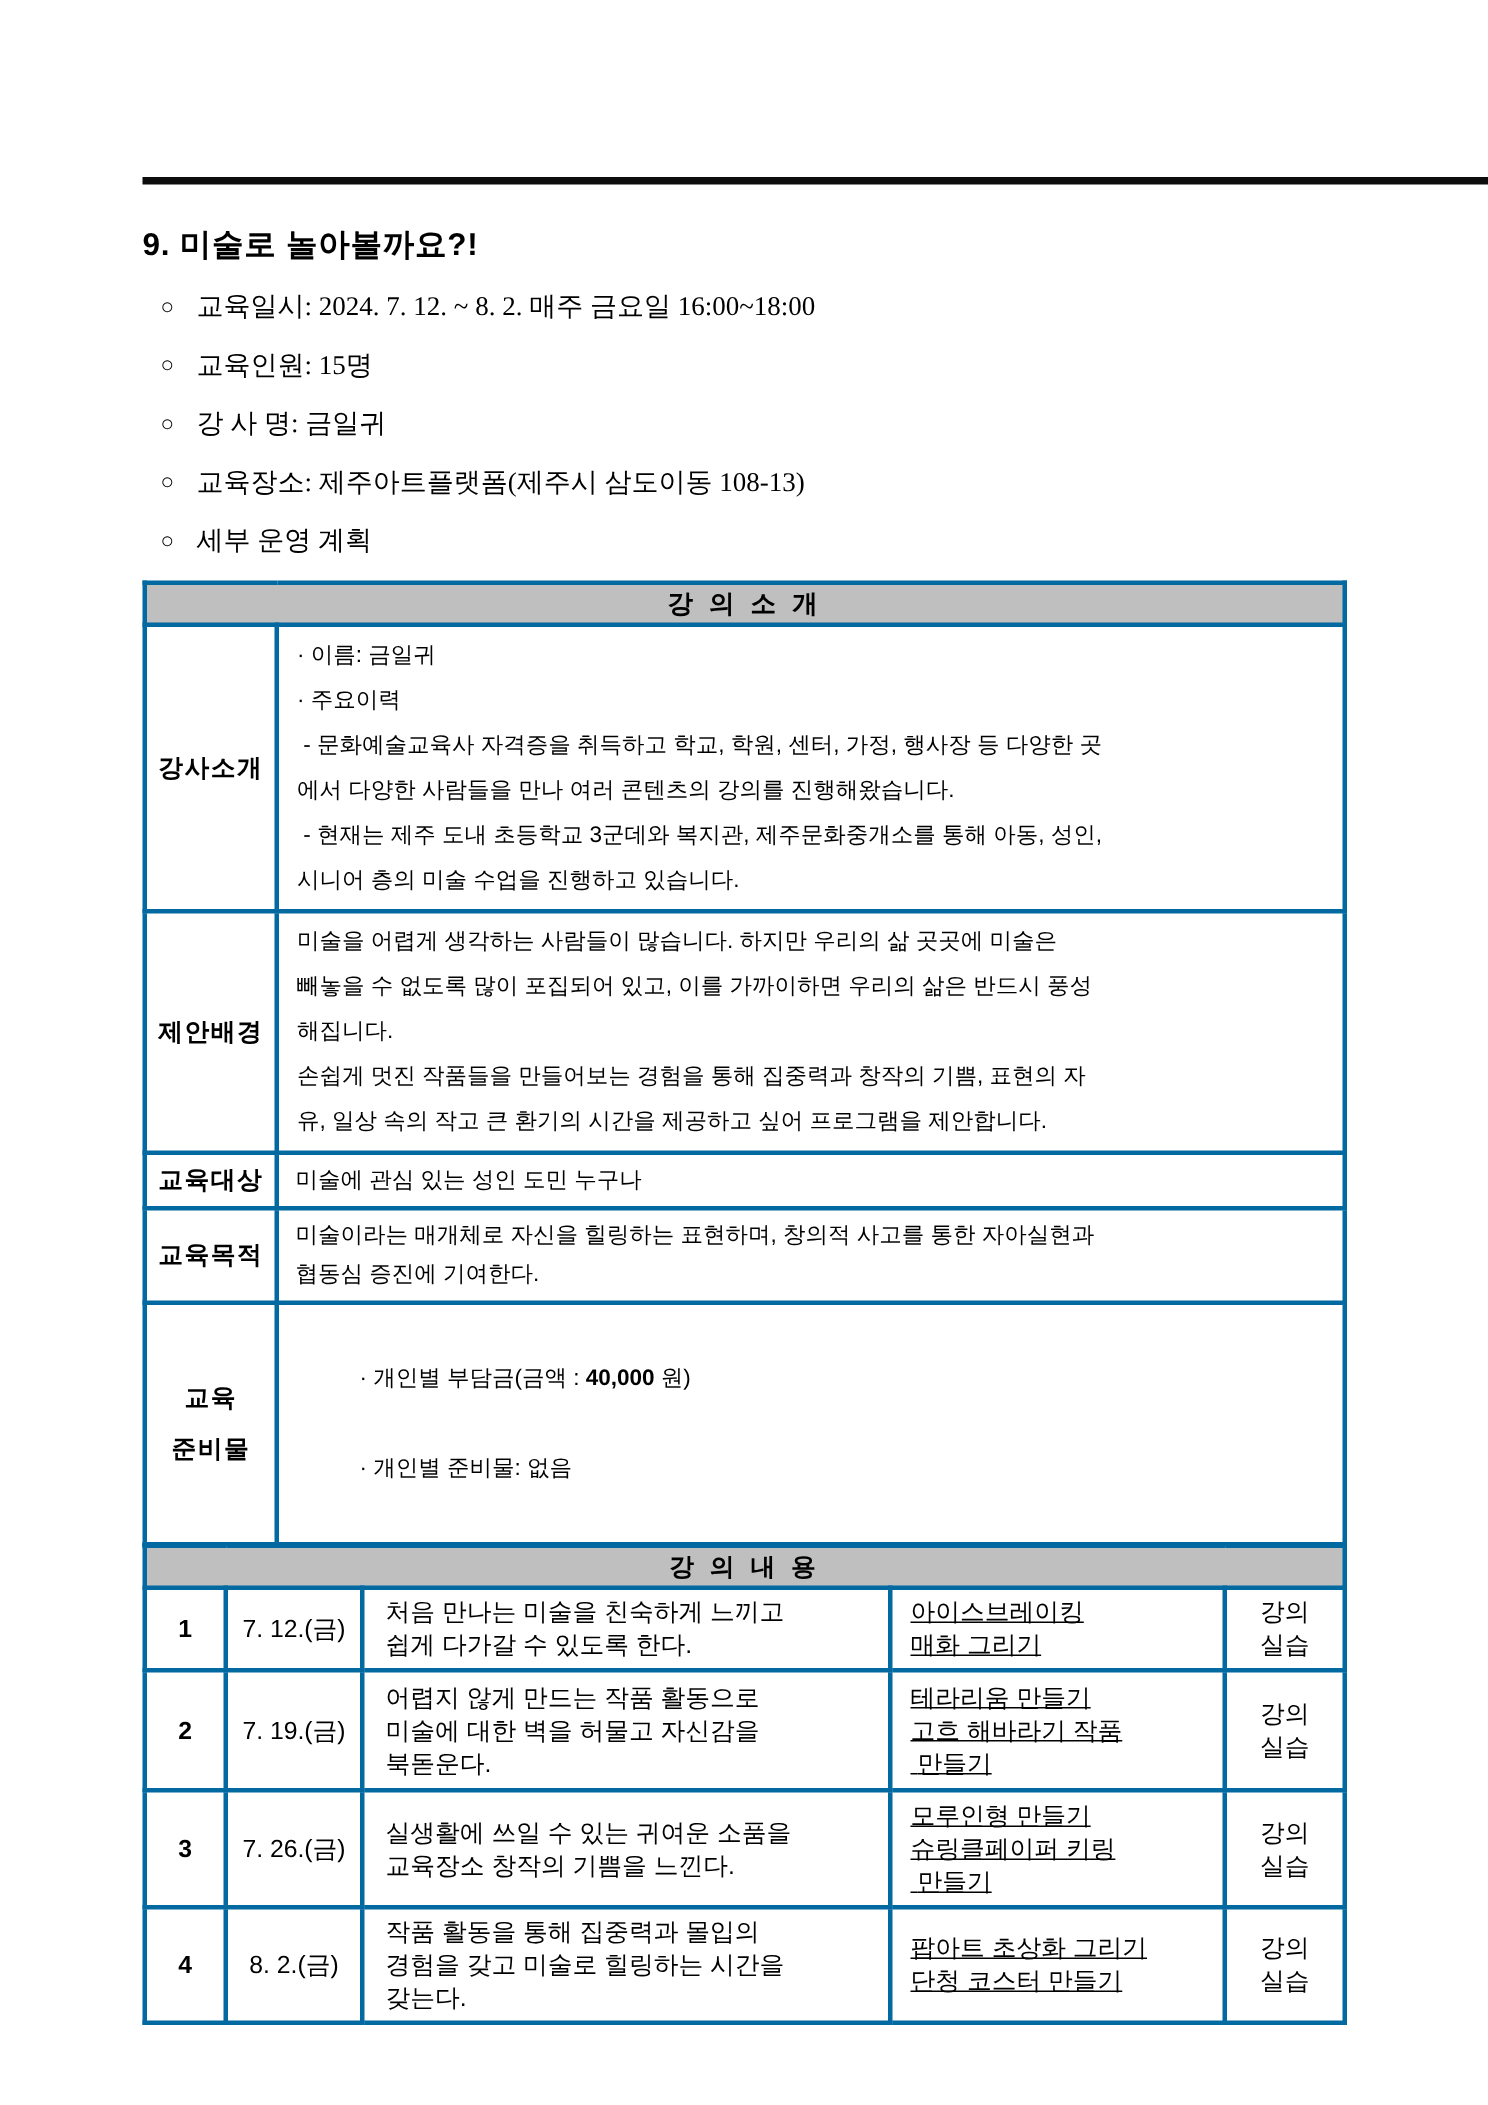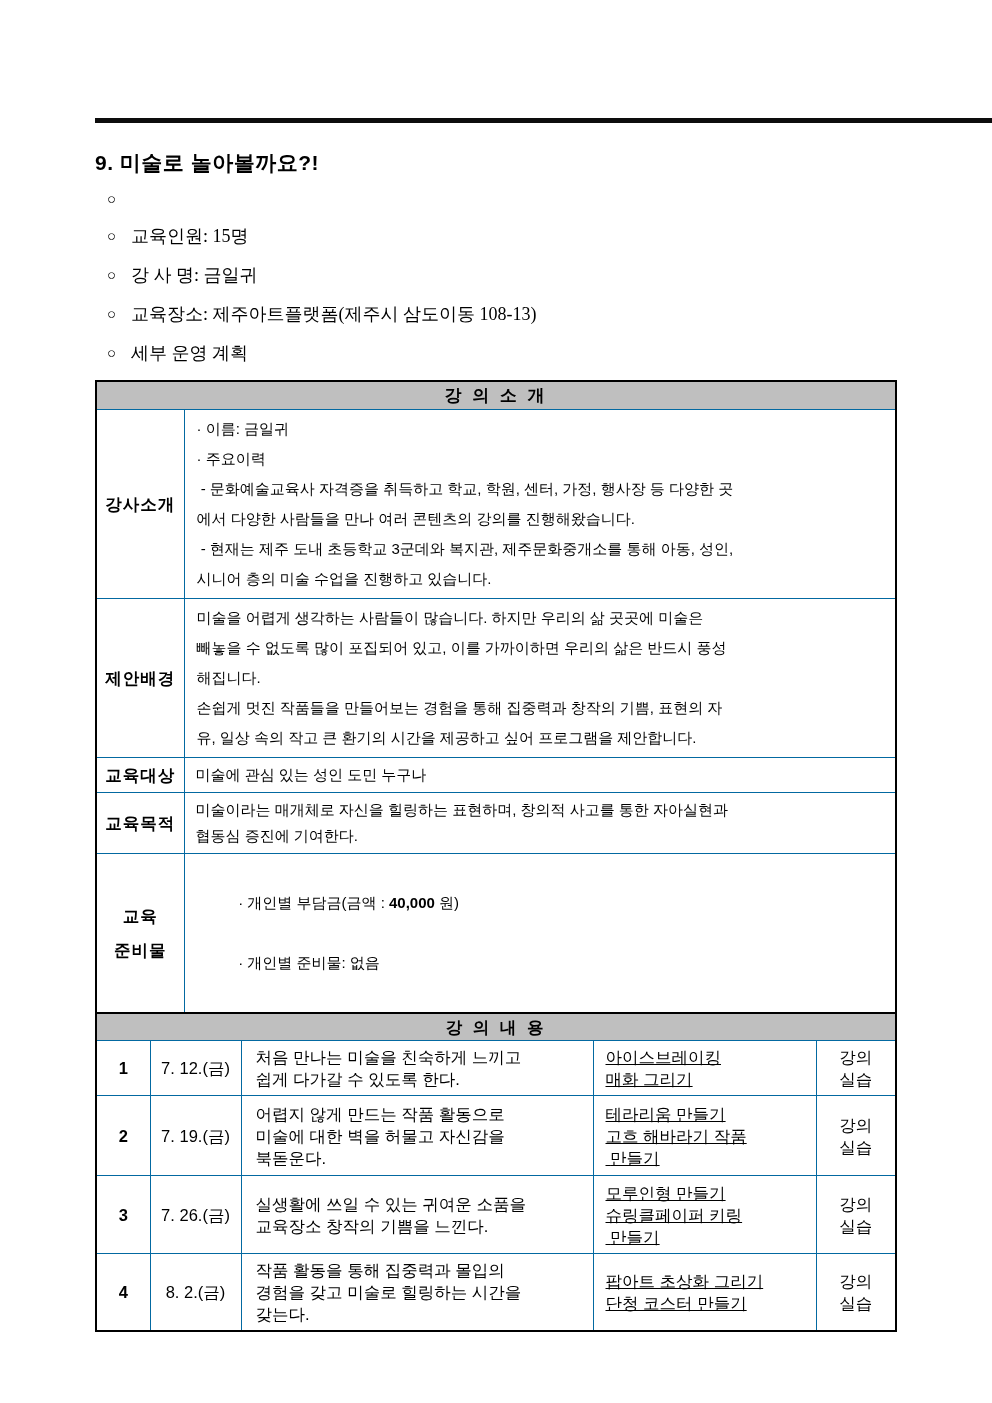--- a/index.html
+++ b/index.html
@@ -39,21 +39,21 @@
     margin-bottom: 15px;
   }
   .bullets .marker { font-size: 15px; position: relative; top: -1px; }
 
   table.tbl {
     border-collapse: collapse;
     width: 800px;
     table-layout: fixed;
     border: 2px solid #000;
   }
-  .tbl th, .tbl td { border: 1px solid #0369a1; padding: 0; }
+  .tbl th, .tbl td { border: 3px solid #0369a1; padding: 0; }
   .section-hdr {
     background: #bfbfbf;
     text-align: center;
     font-weight: bold;
     font-size: 17px;
     letter-spacing: 3px;
     height: 28px;
   }
   .intro .lbl {
     text-align: center;
@@ -98,20 +98,21 @@
 <div class="page">
   <div class="content">
 
     <div class="rule"></div>
 
     <h1 class="doc-title">9. 미술로 놀아볼까요?!</h1>
 
     <ul class="bullets">
       <li>
         <span class="marker">○</span>
+        <span>교육일시: 2024. 7. 12. ~ 8. 2. 매주 금요일 16:00~18:00</span>
       </li>
       <li>
         <span class="marker">○</span>
         <span>교육인원: 15명</span>
       </li>
       <li>
         <span class="marker">○</span>
         <span>강 사 명: 금일귀</span>
       </li>
       <li>

